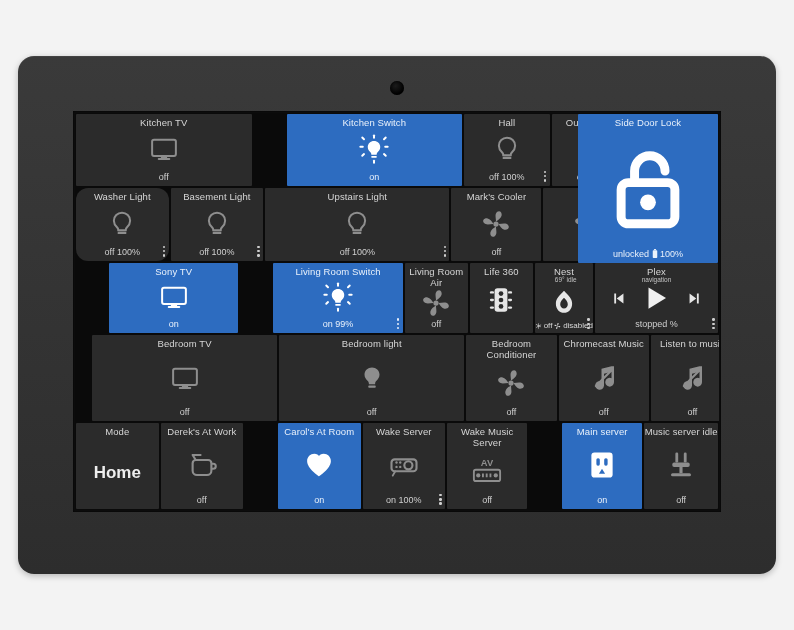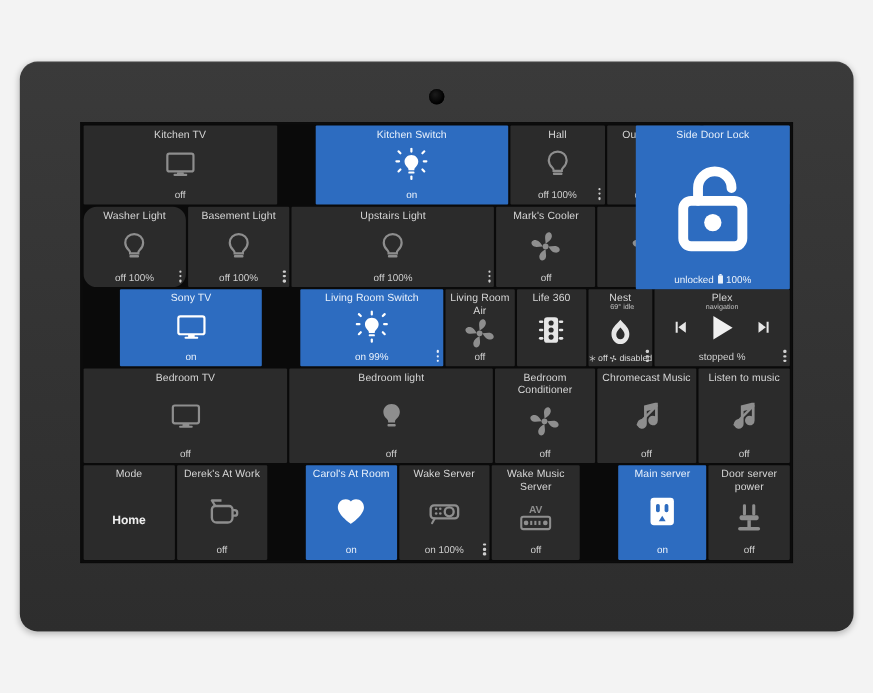--- a/index.html
+++ b/index.html
@@ -71,21 +71,21 @@
     align-items:center;
   }
   .dots i{display:block;width:2.5px;height:2.5px;border-radius:50%;background:#cfcfcf;}
   .tile.on .dots i{background:#e6eefb;}
   .media-row{
     flex:1;display:flex;align-items:center;justify-content:space-around;
     width:100%;padding:0 8px;box-sizing:border-box;
   }
   .mode-val{
     flex:1;display:flex;align-items:center;justify-content:center;width:100%;
-    font-size:11px;font-weight:bold;color:#eee;
+    font-size:17px;font-weight:bold;color:#eee;
   }
   .nestfoot{
     width:100%;display:flex;align-items:center;justify-content:center;
     gap:2px;font-size:8px;padding-bottom:3px;color:#d8d8d8;
   }
   .nestfoot span{white-space:nowrap;}
 </style>
 </head>
 <body>
 
@@ -376,21 +376,21 @@
                 </svg></span>
             </div>
             <div class="t-foot">stopped %</div>
             <div class="dots">
               <i></i>
               <i></i>
               <i></i>
             </div>
           </div>
         </div>
-        <div class="row" style="position: absolute; left: 0px; top: 55.75%; height: 22.05%;">
+        <div class="row" style="position: absolute; left: 16px; top: 55.75%; height: 22.05%;">
           <div class="tile" style="flex: 2.05 1 0%;">
             <div class="t-title">Bedroom TV</div>
             <div class="t-icon">
               <svg width="30" height="30" viewBox="0 0 48 48" fill="#8e8e8e">
                 <rect x="5" y="9" width="38" height="26" rx="3" fill="none" stroke="#8e8e8e" stroke-width="3.2"></rect>
                 <rect x="19" y="36" width="10" height="3" rx="1"></rect>
                 <rect x="14" y="38.5" width="20" height="3" rx="1.4"></rect>
               </svg>
             </div>
             <div class="t-foot">off</div>
@@ -505,21 +505,21 @@
               <svg width="30" height="30" viewBox="0 0 48 48" fill="#ffffff">
                 <rect x="7" y="4" width="34" height="40" rx="5"></rect>
                 <rect x="15" y="13" width="5.5" height="12" rx="2.5" fill="#2d6cc0"></rect>
                 <rect x="27.5" y="13" width="5.5" height="12" rx="2.5" fill="#2d6cc0"></rect>
                 <path d="M24 30 l5 8 h-10z" fill="#2d6cc0"></path>
               </svg>
             </div>
             <div class="t-foot">on</div>
           </div>
           <div class="tile" style="flex: 0.92 1 0%;">
-            <div class="t-title">Door server power</div>
+            <div class="t-title">Music server idle</div>
             <div class="t-icon">
               <svg width="30" height="30" viewBox="0 0 48 48" fill="#8e8e8e">
                 <rect x="15" y="4" width="4.5" height="16" rx="2"></rect>
                 <rect x="28.5" y="4" width="4.5" height="16" rx="2"></rect>
                 <rect x="10" y="20" width="28" height="7" rx="3"></rect>
                 <rect x="21.5" y="27" width="5" height="10"></rect>
                 <rect x="8" y="37" width="32" height="5" rx="2.5"></rect>
               </svg>
             </div>
             <div class="t-foot">off</div>

